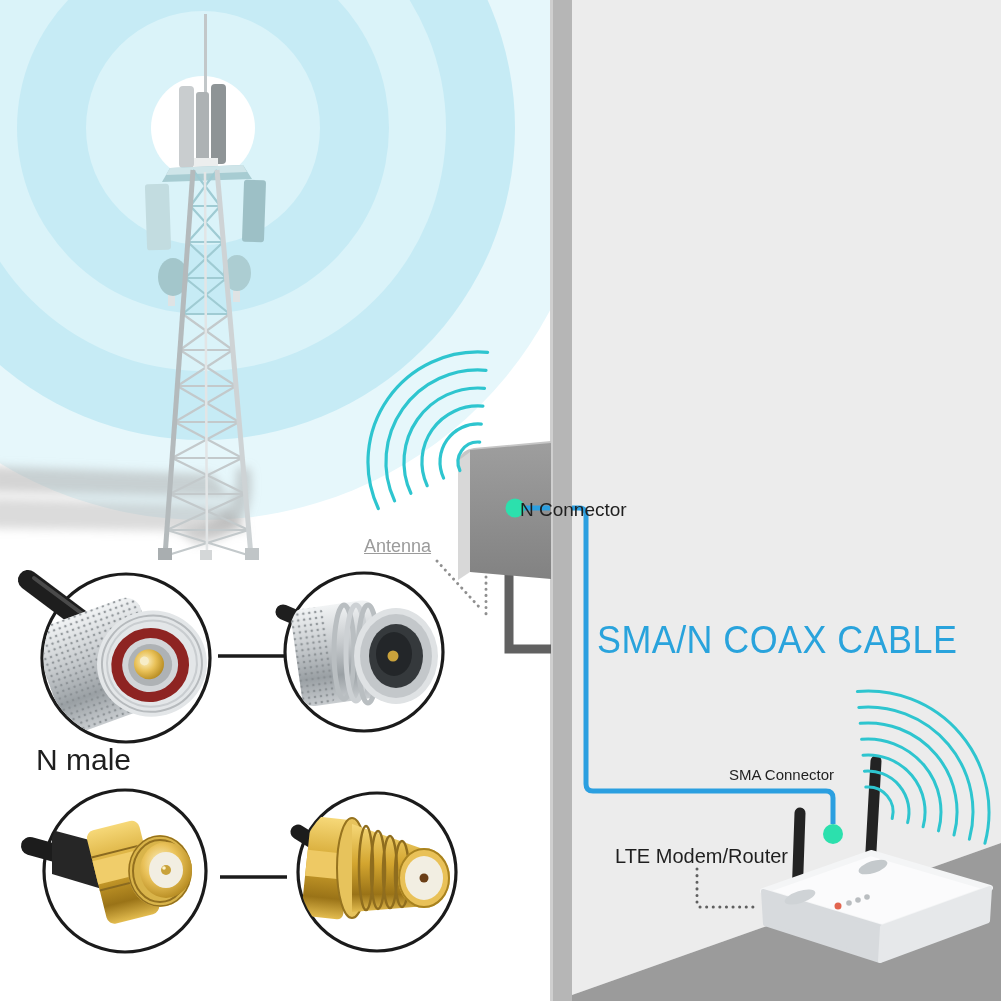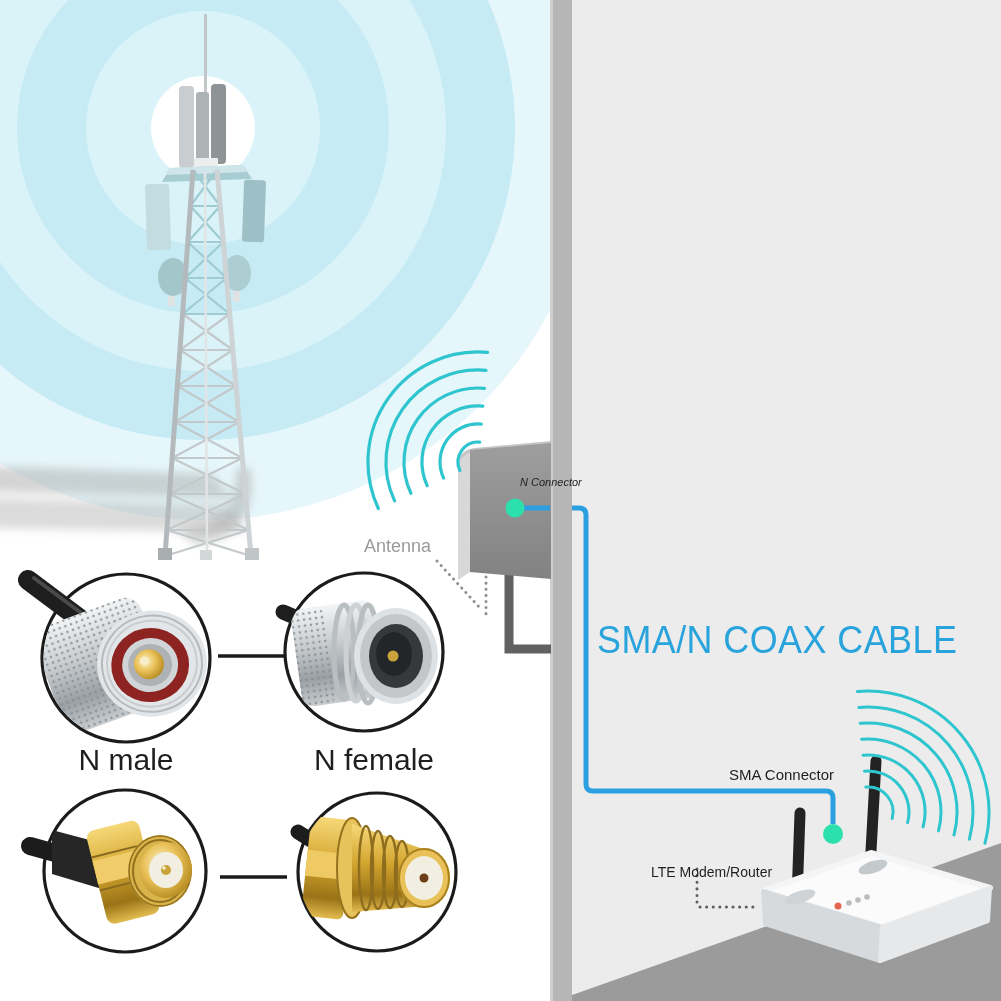--- a/index.html
+++ b/index.html
@@ -2,29 +2,29 @@
 <html><head>
 <meta charset="utf-8">
 <style>
   html,body{margin:0;padding:0;background:#fff;}
   .stage{
     position:relative;width:1001px;height:1001px;overflow:hidden;
     background:#ffffff;font-family:"Liberation Sans",sans-serif;
   }
   .stage svg.scene{position:absolute;left:0;top:0;}
   .lbl{position:absolute;white-space:nowrap;color:#1f1f1f;line-height:1.1;z-index:5;}
-  .lbl-antenna{left:364px;top:537px;font-size:18px;color:#9b9b9b;}
-  .lbl-nconn{left:520px;top:476px;font-size:11px;font-style:italic;}
+  .lbl-antenna{left:364px;top:537px;font-size:18px;color:#9b9b9b;text-decoration:underline;}
+  .lbl-nconn{left:520px;top:500px;font-size:19px;}
   .lbl-smaconn{left:729px;top:767px;font-size:15px;text-align:right;}
-  .lbl-modem{left:615px;top:865px;font-size:14px;margin-left:36px;}
+  .lbl-modem{left:615px;top:845px;font-size:20px;}
   .lbl-title{
     left:597px;top:619px;font-size:39px;color:#29a3dc;font-weight:400;
     transform:scaleX(0.92);transform-origin:left top;letter-spacing:0.5px;
   }
-  .lbl-gallery{font-size:30px;text-align:center;width:180px;}
+  .lbl-gallery{font-size:30px;text-align:left;width:180px;}
   .lbl-nmale{left:36px;top:743px;}
   .lbl-nfemale{left:284px;top:743px;}
   .lbl-smamale{left:36px;top:957px;}
   .lbl-smafemale{left:290px;top:957px;}
 </style>
 </head>
 <body>
 
 <div class="stage">
 
@@ -273,14 +273,13 @@
     </g>
   </g>
 </svg>
 
   <div class="lbl lbl-antenna">Antenna</div>
   <div class="lbl lbl-nconn">N Connector</div>
   <div class="lbl lbl-title">SMA/N COAX CABLE</div>
   <div class="lbl lbl-smaconn">SMA Connector</div>
   <div class="lbl lbl-modem">LTE Modem/Router</div>
   <div class="lbl lbl-gallery lbl-nmale">N male</div>
-  <div class="lbl lbl-gallery lbl-nfemale">N female</div>
 </div>
 
 </body></html>

